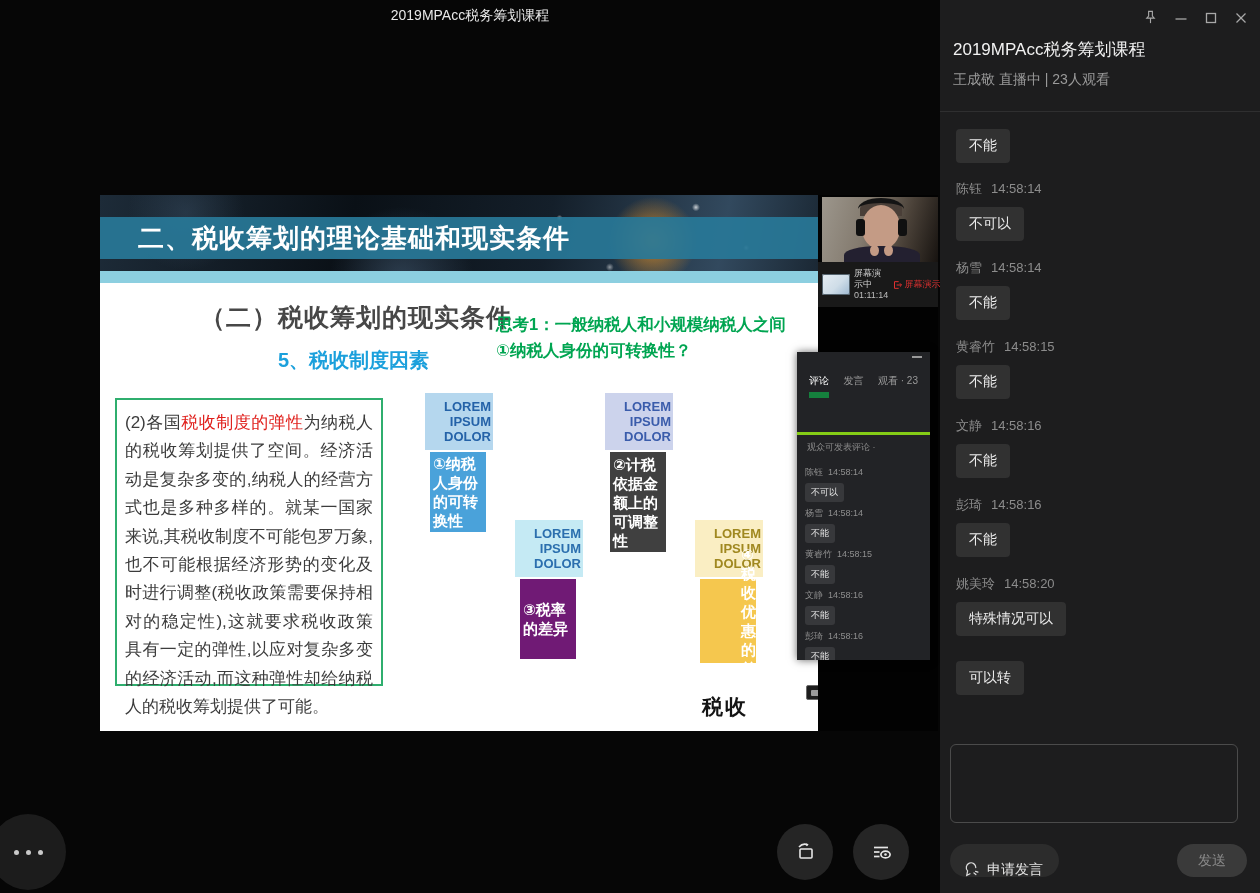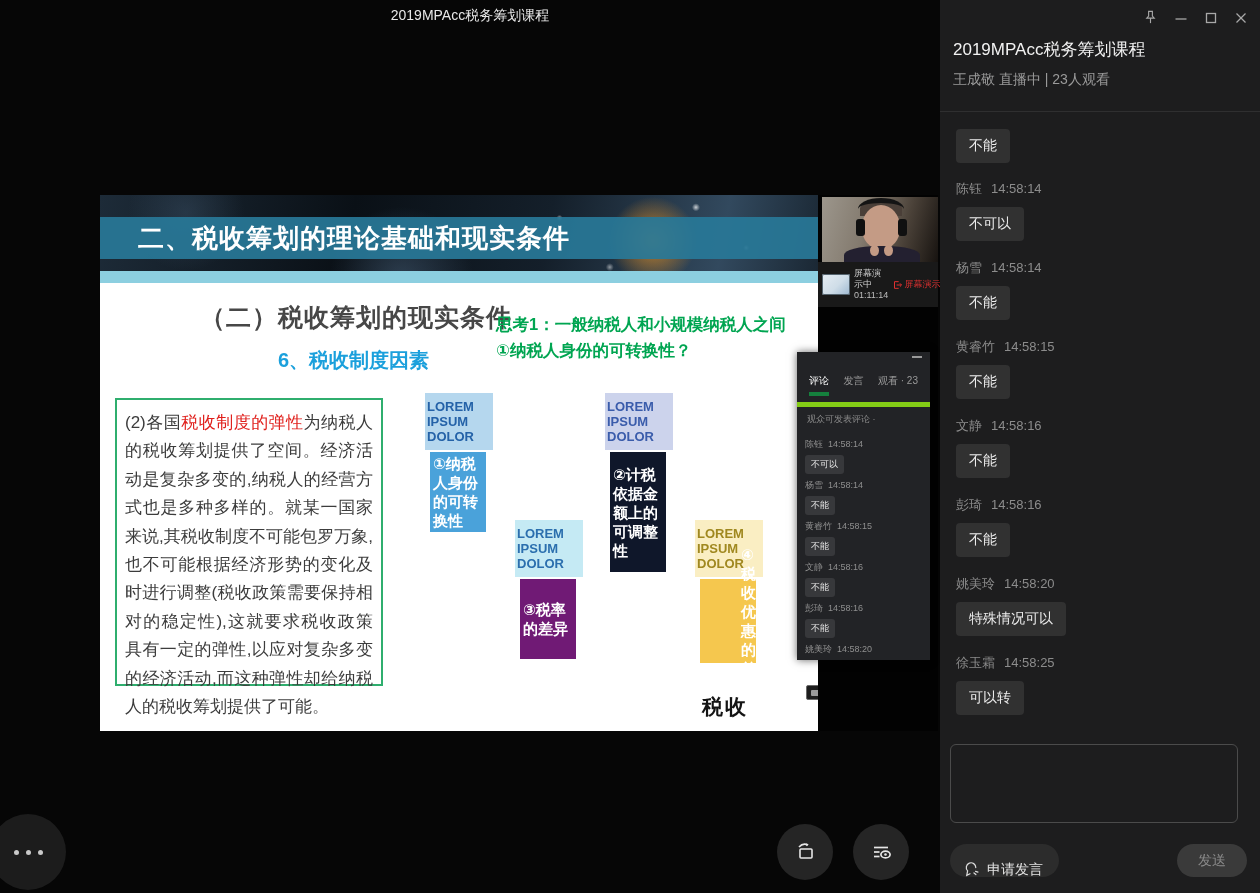--- a/index.html
+++ b/index.html
@@ -35,21 +35,21 @@
   .slide-h3 { position:absolute; left:178px; top:152px; font-size:20px; font-weight:bold; color:#1ba0dc; }
   .slide-question { position:absolute; left:396px; top:116px; width:315px;
     font-size:16.5px; font-weight:bold; color:#00a551; line-height:26px; }
   .para-box { position:absolute; left:15px; top:203px; width:268px; height:288px;
     border:2px solid #2fae6e; padding:9px 8px; font-size:17px; line-height:28.4px;
     color:#3c3c3c; text-align:justify; }
   .para-box .hl { color:#e0201c; }
 
   .lorem-box { position:absolute; width:68px; }
   .lorem-head { width:68px; padding:6px 2px; font-size:13px; font-weight:bold;
-    text-align:left; line-height:15px; }
+    text-align:right; line-height:15px; }
   .lorem-body { width:56px; margin:2px 0 0 5px; color:#fff; font-size:15px; font-weight:bold;
     line-height:19px; padding:4px 3px; display:flex; align-items:center; justify-content:center;
     text-align:left; }
   .slide-footnote { position:absolute; left:602px; top:498px; font-size:21px; font-weight:bold;
     color:#141414; letter-spacing:2px; }
 
   
   .strip-right { position:absolute; left:718px; top:0; width:120px; height:536px; background:#020202; }
 
   
@@ -77,22 +77,22 @@
   .p-timer { font-size:9px; color:#bdbdbd; }
   .p-exit { margin-left:auto; display:flex; align-items:center; gap:2px;
     color:#e03030; font-size:9px; white-space:nowrap; }
 
   
   .mini-chat { position:absolute; left:697px; top:157px; width:133px; height:308px; background:#222326;
     box-shadow:0 0 8px rgba(0,0,0,.6); overflow:hidden; }
   .mc-min { position:absolute; right:8px; top:4px; width:10px; height:2px; background:#9a9a9a; }
   .mc-tabs { display:flex; justify-content:space-between; padding:22px 12px 6px 12px; }
   .mc-tab { font-size:10px; color:#9a9a9a; padding-bottom:4px; }
-  .mc-tab.active { color:#fff; border-bottom:4px solid #15803d; }
-  .mc-notice { font-size:9px; color:#8a8a8a; padding:6px 10px 8px 10px; border-top:5px solid #84cc16; }
+  .mc-tab.active { color:#fff; border-bottom:6px solid #15803d; }
+  .mc-notice { font-size:9px; color:#8a8a8a; padding:6px 10px 8px 10px; border-top:3px solid #84cc16;margin-top:28px; }
   .mc-list { padding:4px 8px; }
   .mc-entry { margin-bottom:5px; }
   .mc-meta { font-size:9px; color:#8f8f8f; margin-bottom:2px; }
   .mc-meta .t { margin-left:5px; }
   .mc-bubble { display:inline-block; font-size:9px; color:#e8e8e8; background:#37383b;
     border-radius:3px; padding:3px 6px; }
 
   
   .tray { position:absolute; left:706px; top:490px; width:58px; height:15px; background:#1d1d1d;
     border:1px solid #6a6a6a; border-radius:2px; display:flex; align-items:center; gap:3px; padding:0 4px; }
@@ -143,39 +143,39 @@
     <div class="stream-title">2019MPAcc税务筹划课程</div>
 
     <div class="slide">
       <div class="slide-content">
         <div class="slide-head">
           <div class="slide-banner">二、税收筹划的理论基础和现实条件</div>
           <div class="slide-strip"></div>
         </div>
 
         <div class="slide-h2">（二）税收筹划的现实条件</div>
-        <div class="slide-h3">6、税收制度因素</div>
+        <div class="slide-h3">5、税收制度因素</div>
 
         <div class="slide-question">
           <div>思考1：一般纳税人和小规模纳税人之间</div>
           <div>①纳税人身份的可转换性？</div>
         </div>
 
         <div class="para-box"><span>(2)各国</span><span class="hl">税收制度的弹性</span><span>为纳税人的税收筹划提供了空间。经济活动是复杂多变的,纳税人的经营方式也是多种多样的。就某一国家来说,其税收制度不可能包罗万象,也不可能根据经济形势的变化及时进行调整(税收政策需要保持相对的稳定性),这就要求税收政策具有一定的弹性,以应对复杂多变的经济活动,而这种弹性却给纳税人的税收筹划提供了可能。</span></div>
 
         <div>
 
             <div class="lorem-box" style="left: 325px; top: 198px;">
               <div class="lorem-head" style="background: rgb(181, 215, 238); color: rgb(36, 98, 168);">LOREM IPSUM DOLOR</div>
               <div class="lorem-body" style="background: rgb(74, 162, 218); height: 80px;">①纳税人身份的可转换性</div>
             </div>
 
             <div class="lorem-box" style="left: 505px; top: 198px;">
               <div class="lorem-head" style="background: rgb(204, 211, 236); color: rgb(58, 92, 171);">LOREM IPSUM DOLOR</div>
-              <div class="lorem-body" style="background: #0f172a; height: 120px;">②计税依据金额上的可调整性</div>
+              <div class="lorem-body" style="background: #404040; height: 100px;">②计税依据金额上的可调整性</div>
             </div>
 
             <div class="lorem-box" style="left: 415px; top: 325px;">
               <div class="lorem-head" style="background: rgb(197, 234, 244); color: rgb(43, 111, 174);">LOREM IPSUM DOLOR</div>
               <div class="lorem-body" style="background: #701a75; height: 80px;">③税率的差异</div>
             </div>
 
             <div class="lorem-box" style="left: 595px; top: 325px;">
               <div class="lorem-head" style="background: rgb(250, 238, 195); color: rgb(160, 136, 32);">LOREM IPSUM DOLOR</div>
               <div class="lorem-body" style="background: rgb(245, 199, 78); height: 84px; padding-left: 44px;">④税收优惠的差异</div>
@@ -345,21 +345,20 @@
           <div class="meta"><span class="cname">彭琦</span><span class="ctime">14:58:16</span></div>
           <span class="bubble">不能</span>
         </div>
 
         <div class="chat-entry">
           <div class="meta"><span class="cname">姚美玲</span><span class="ctime">14:58:20</span></div>
           <span class="bubble">特殊情况可以</span>
         </div>
 
         <div class="chat-entry">
-          <div class="meta"><span class="cname">徐玉霜</span><span class="ctime">14:58:25</span></div>
           <span class="bubble">可以转</span>
         </div>
 
     </div>
 
     <textarea class="composer" style=""></textarea>
 
     <button class="speak-btn">
       <svg width="19" height="19" viewBox="0 0 20 20" fill="none" stroke="#dcdcdc" stroke-width="1.3" stroke-linecap="round">
         <path d="M14.5 8a5 5 0 1 0-8.6 3.4L5 16.2l3.4-1.8"></path>

